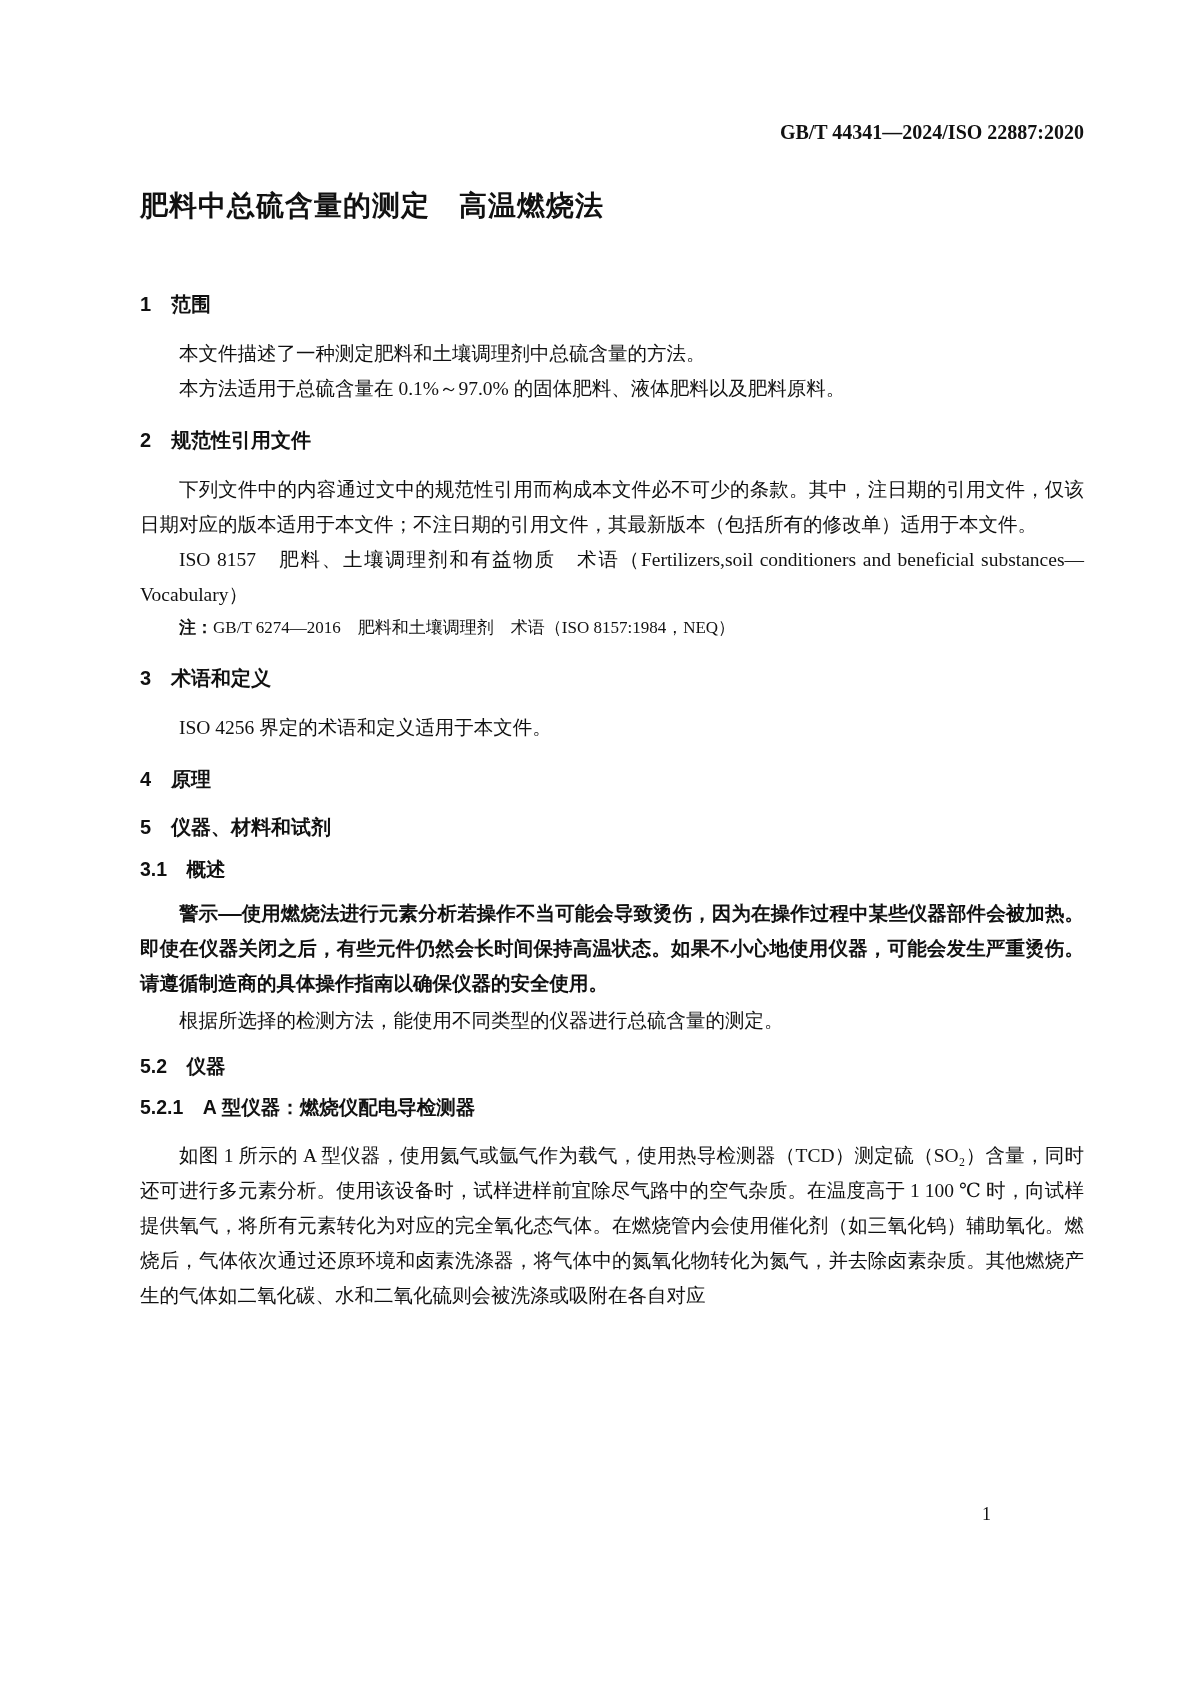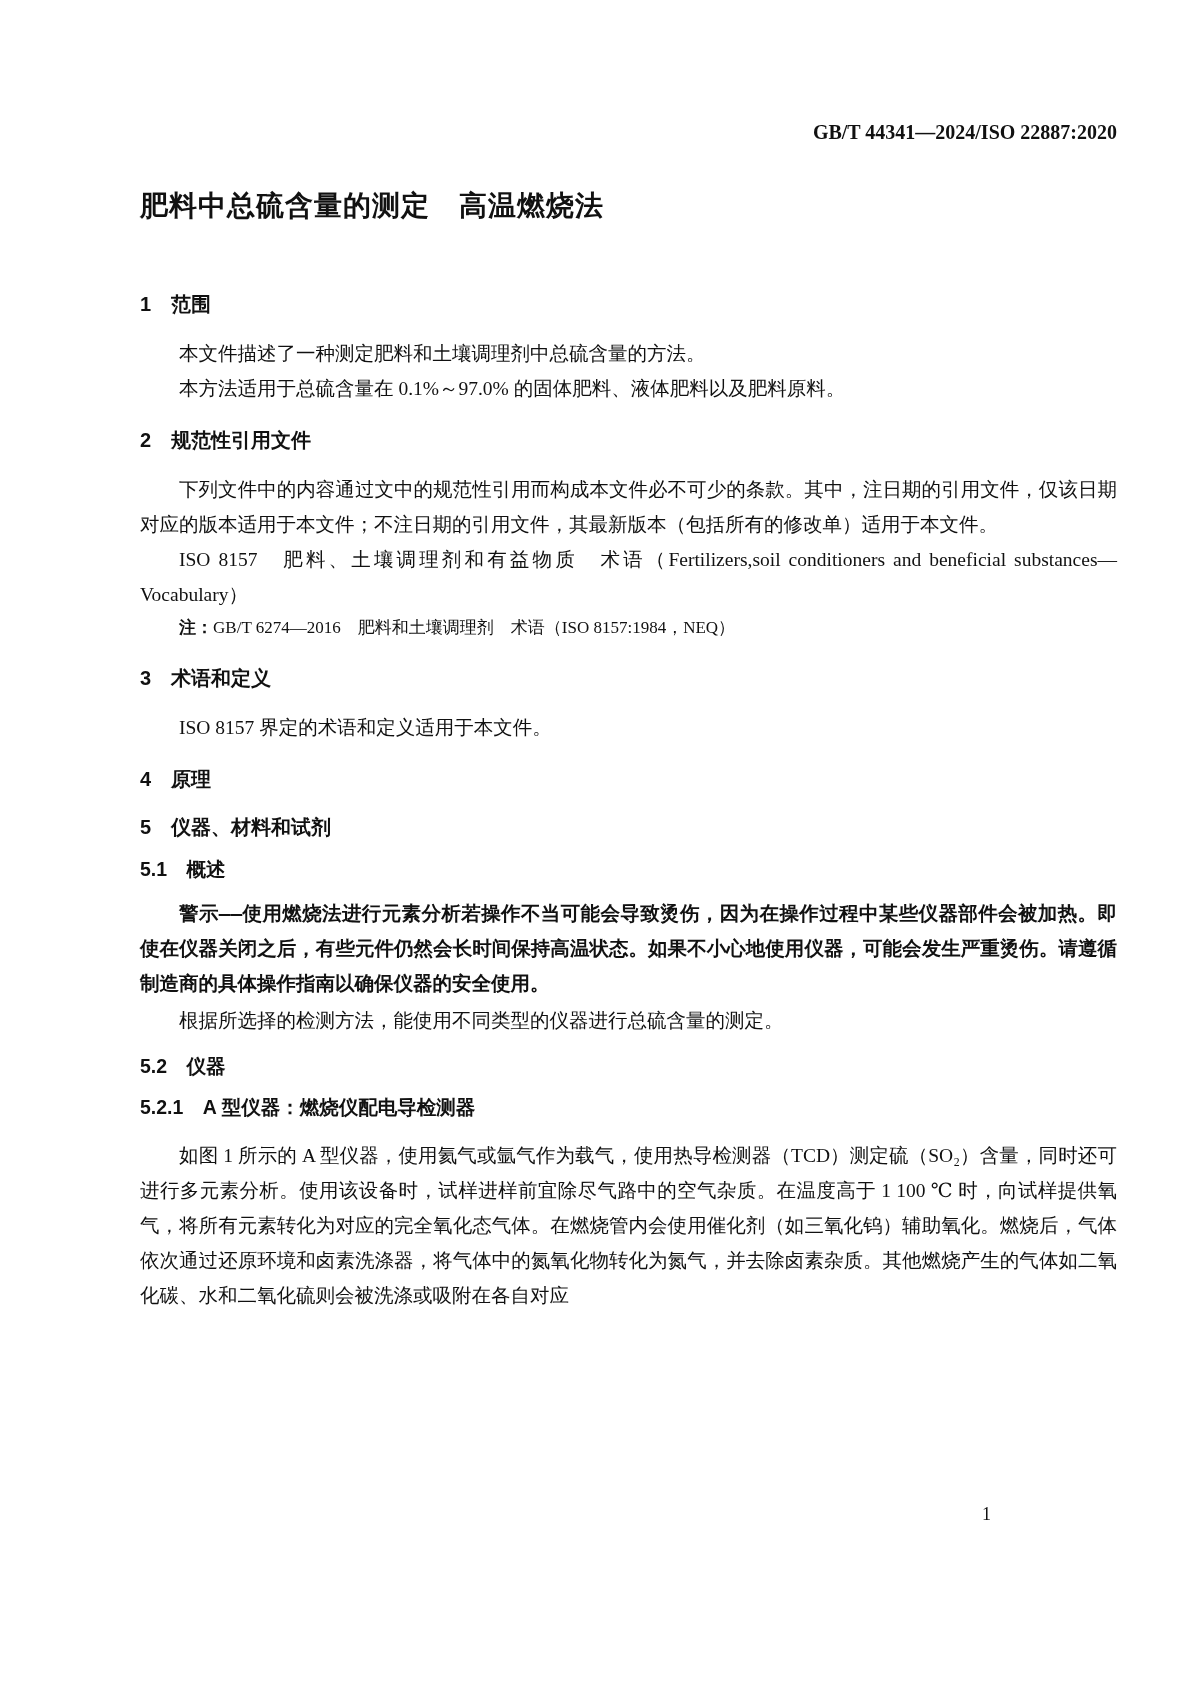--- a/index.html
+++ b/index.html
@@ -1,21 +1,21 @@
 <!DOCTYPE html>
 <html><head>
 <meta charset="utf-8">
 <style>
   html, body { margin: 0; padding: 0; background: #ffffff; }
   .page {
     position: relative;
     width: 1191px;
     height: 1684px;
     box-sizing: border-box;
-    padding: 118px 74px 0 140px;
+    padding: 118px 107px 0 140px;
     background: #ffffff;
     color: #111111;
     font-family: "Liberation Serif", "DejaVu Serif", serif;
     overflow: hidden;
   }
   .doc-header {
     font-family: "Liberation Serif", "DejaVu Serif", serif;
     font-weight: bold;
     font-size: 20px;
     line-height: 28px;
@@ -93,27 +93,27 @@
   <h2 class="h-l1 first">1　范围</h2>
   <p class="para spaced">本文件描述了一种测定肥料和土壤调理剂中总硫含量的方法。</p>
   <p class="para">本方法适用于总硫含量在 0.1%～97.0% 的固体肥料、液体肥料以及肥料原料。</p>
 
   <h2 class="h-l1">2　规范性引用文件</h2>
   <p class="para spaced">下列文件中的内容通过文中的规范性引用而构成本文件必不可少的条款。其中，注日期的引用文件，仅该日期对应的版本适用于本文件；不注日期的引用文件，其最新版本（包括所有的修改单）适用于本文件。</p>
   <p class="para">ISO 8157　肥料、土壤调理剂和有益物质　术语（Fertilizers,soil conditioners and beneficial substances—Vocabulary）</p>
   <p class="note"><span class="note-label">注：</span><span>GB/T 6274—2016　肥料和土壤调理剂　术语（ISO 8157:1984，NEQ）</span></p>
 
   <h2 class="h-l1">3　术语和定义</h2>
-  <p class="para spaced">ISO 8157 界定的术语和定义适用于本文件。</p>
+  <p class="para spaced">ISO 4256 界定的术语和定义适用于本文件。</p>
 
   <h2 class="h-l1">4　原理</h2>
 
   <h2 class="h-l1">5　仪器、材料和试剂</h2>
 
-  <h3 class="h-sub">5.1　概述</h3>
+  <h3 class="h-sub">3.1　概述</h3>
   <p class="warning">警示——使用燃烧法进行元素分析若操作不当可能会导致烫伤，因为在操作过程中某些仪器部件会被加热。即使在仪器关闭之后，有些元件仍然会长时间保持高温状态。如果不小心地使用仪器，可能会发生严重烫伤。请遵循制造商的具体操作指南以确保仪器的安全使用。</p>
   <p class="para">根据所选择的检测方法，能使用不同类型的仪器进行总硫含量的测定。</p>
 
   <h3 class="h-sub">5.2　仪器</h3>
 
   <h4 class="h-sub">5.2.1　A 型仪器：燃烧仪配电导检测器</h4>
   <p class="para spaced">如图 1 所示的 A 型仪器，使用氦气或氩气作为载气，使用热导检测器（TCD）测定硫（SO₂）含量，同时还可进行多元素分析。使用该设备时，试样进样前宜除尽气路中的空气杂质。在温度高于 1 100 ℃ 时，向试样提供氧气，将所有元素转化为对应的完全氧化态气体。在燃烧管内会使用催化剂（如三氧化钨）辅助氧化。燃烧后，气体依次通过还原环境和卤素洗涤器，将气体中的氮氧化物转化为氮气，并去除卤素杂质。其他燃烧产生的气体如二氧化碳、水和二氧化硫则会被洗涤或吸附在各自对应</p>
 
   <div class="page-number">1</div>
 

